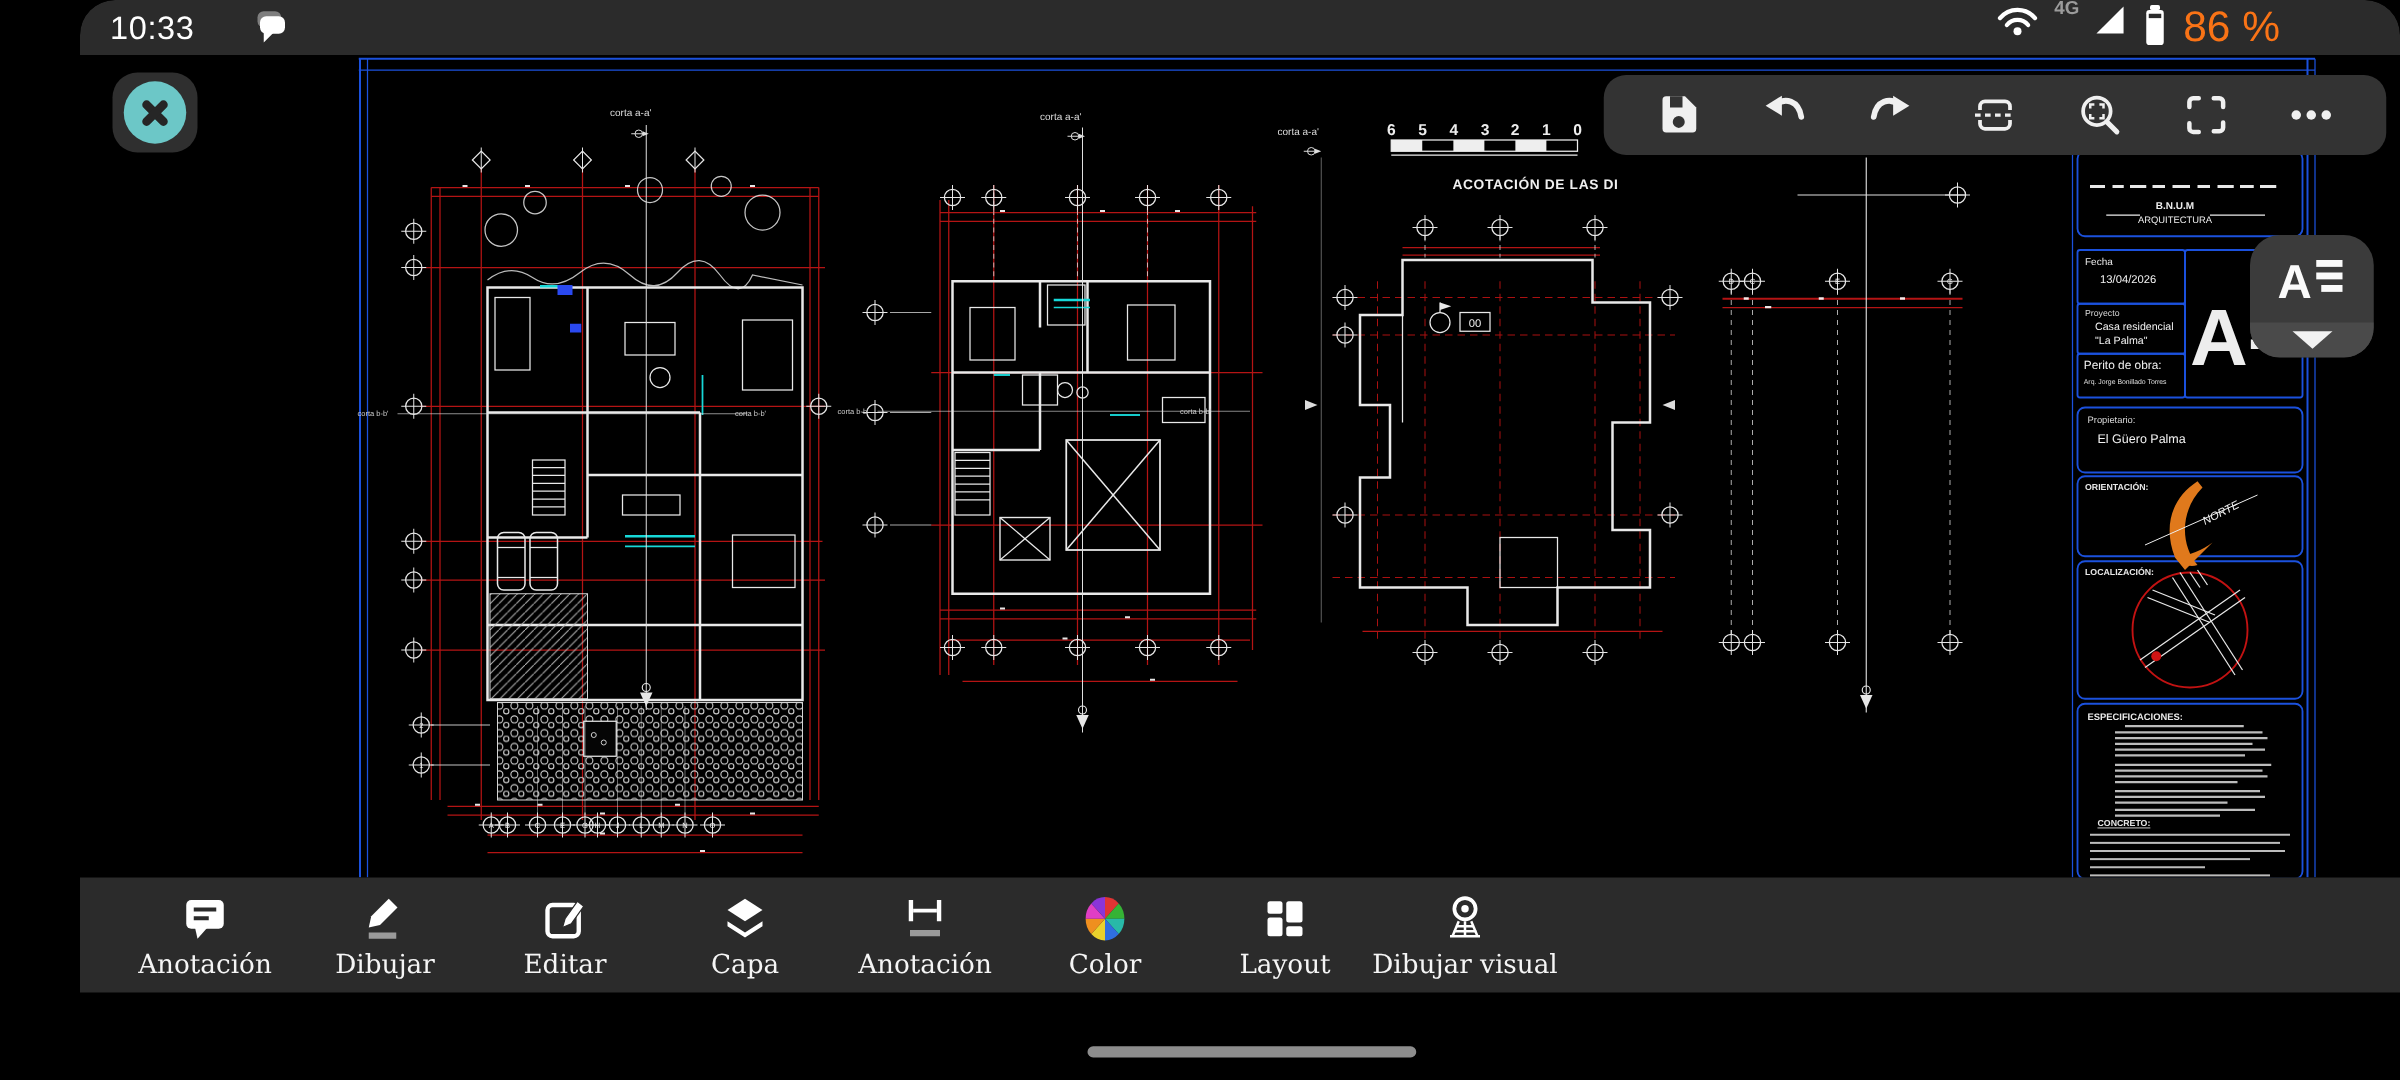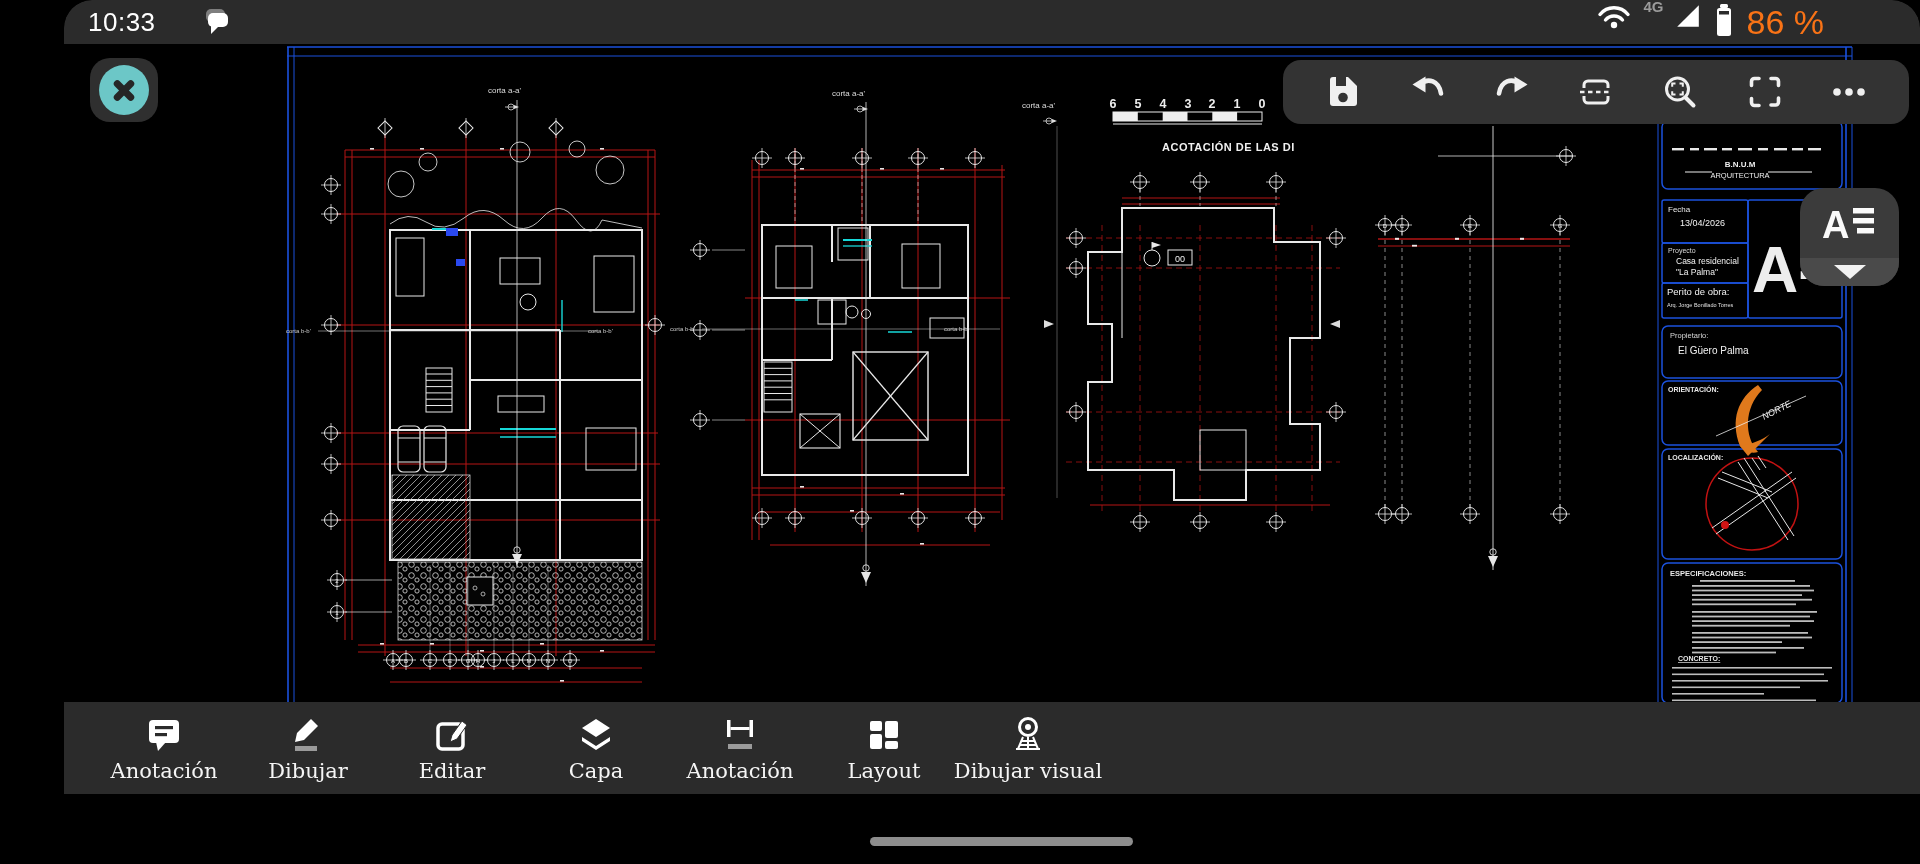--- a/index.html
+++ b/index.html
@@ -673,20 +673,37 @@
           <rect x="29.5" y="5" width="3.5" height="17" fill="#fff"></rect>
           <rect x="10.5" y="12" width="19" height="3" fill="#fff"></rect>
           <rect x="8" y="29" width="24" height="5" fill="#9a9a9a"></rect>
         </svg>
       </span>
       <span class="blabel">Anotación</span>
     </div>
     <div class="bitem">
       <span class="bicon">
         <svg width="40" height="40" viewBox="0 0 40 40">
+          <g transform="translate(20,20) scale(1,1.12) translate(-20,-19)">
+            <path d="M20,19 L20,3.5 A15.5,15.5 0 0 1 30.96,8.04 Z" fill="#e03434"></path>
+            <path d="M20,19 L30.96,8.04 A15.5,15.5 0 0 1 35.5,19 Z" fill="#35b335"></path>
+            <path d="M20,19 L35.5,19 A15.5,15.5 0 0 1 30.96,29.96 Z" fill="#28b9a8"></path>
+            <path d="M20,19 L30.96,29.96 A15.5,15.5 0 0 1 20,34.5 Z" fill="#2f6fe0"></path>
+            <path d="M20,19 L20,34.5 A15.5,15.5 0 0 1 9.04,29.96 Z" fill="#ead12c"></path>
+            <path d="M20,19 L9.04,29.96 A15.5,15.5 0 0 1 4.5,19 Z" fill="#ef8f1f"></path>
+            <path d="M20,19 L4.5,19 A15.5,15.5 0 0 1 9.04,8.04 Z" fill="#e03ec4"></path>
+            <path d="M20,19 L9.04,8.04 A15.5,15.5 0 0 1 20,3.5 Z" fill="#8a35d9"></path>
+          </g>
+        </svg>
+      </span>
+      <span class="blabel">Color</span>
+    </div>
+    <div class="bitem">
+      <span class="bicon">
+        <svg width="40" height="40" viewBox="0 0 40 40">
           <rect x="6" y="6" width="12" height="10" rx="2" fill="#fff"></rect>
           <rect x="6" y="19" width="12" height="15" rx="2" fill="#fff"></rect>
           <rect x="21" y="6" width="13" height="17" rx="2" fill="#fff"></rect>
           <rect x="21" y="26" width="13" height="8" rx="2" fill="#fff"></rect>
         </svg>
       </span>
       <span class="blabel">Layout</span>
     </div>
     <div class="bitem">
       <span class="bicon">

